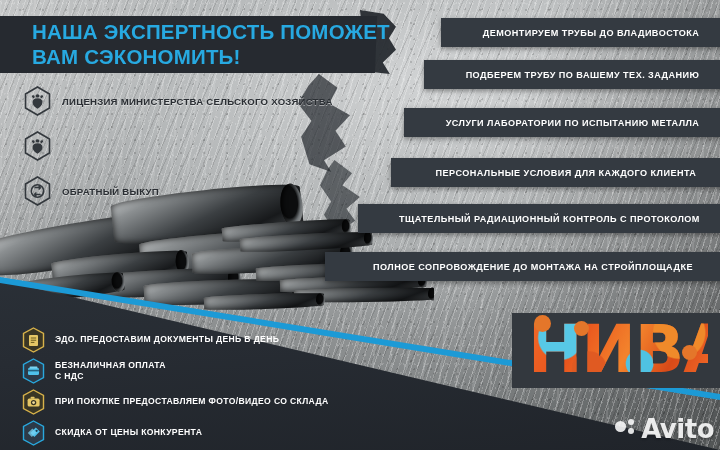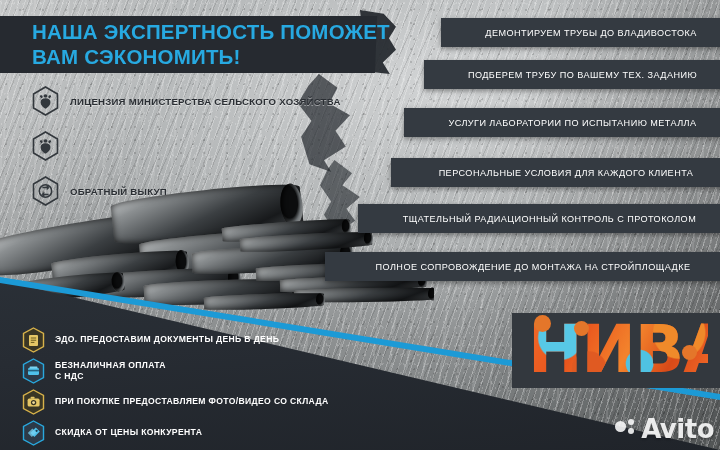--- a/index.html
+++ b/index.html
@@ -54,21 +54,21 @@
     background:#262a30;
     transform:skewX(-2deg);
   }
   .headline-txt{
     position:absolute;left:32px;top:19px;width:360px;
     color:#27a9e1;font-weight:700;font-size:20.5px;line-height:25px;
     letter-spacing:.2px;text-transform:uppercase;white-space:pre-line;
   }
 
   
-  .lic-list{position:absolute;left:32px;top:84px;width:330px;}
+  .lic-list{position:absolute;left:24px;top:84px;width:330px;}
   .lic-row{display:flex;align-items:center;height:34px;margin-bottom:11px;}
   .lic-ico{width:27px;height:30px;flex:0 0 27px;margin-right:11px;}
   .lic-label{
     color:#2a2e33;font-size:9.6px;font-weight:700;letter-spacing:.25px;
     text-transform:uppercase;text-shadow:0 1px 0 rgba(255,255,255,.45);
   }
 
   
   .pipes{
     position:absolute;left:-6px;top:176px;width:440px;height:160px;
@@ -90,21 +90,21 @@
   .pipe.sm::after{width:13px;}
   .pipe.xs::after{width:9px;}
 
   
   .panel{
     position:absolute;height:29px;background:#343a41;
     display:flex;align-items:center;justify-content:center;
     box-shadow:0 2px 5px rgba(0,0,0,.38);
   }
   .panel span{
-    color:#ffffff;font-size:9.1px;font-weight:400;letter-spacing:.45px;
+    color:#ffffff;font-size:9.1px;font-weight:700;letter-spacing:.45px;
     text-transform:uppercase;white-space:nowrap;padding:0 14px;
   }
 
   
   .wedge{
     position:absolute;left:0;top:244px;width:720px;height:206px;
     background:linear-gradient(175deg,#2b3138 0%,#272c33 45%,#20242a 100%);
     clip-path:polygon(0 36px, 720px 206px, 720px 206px, 0 206px);
   }
   .wedge-line{

